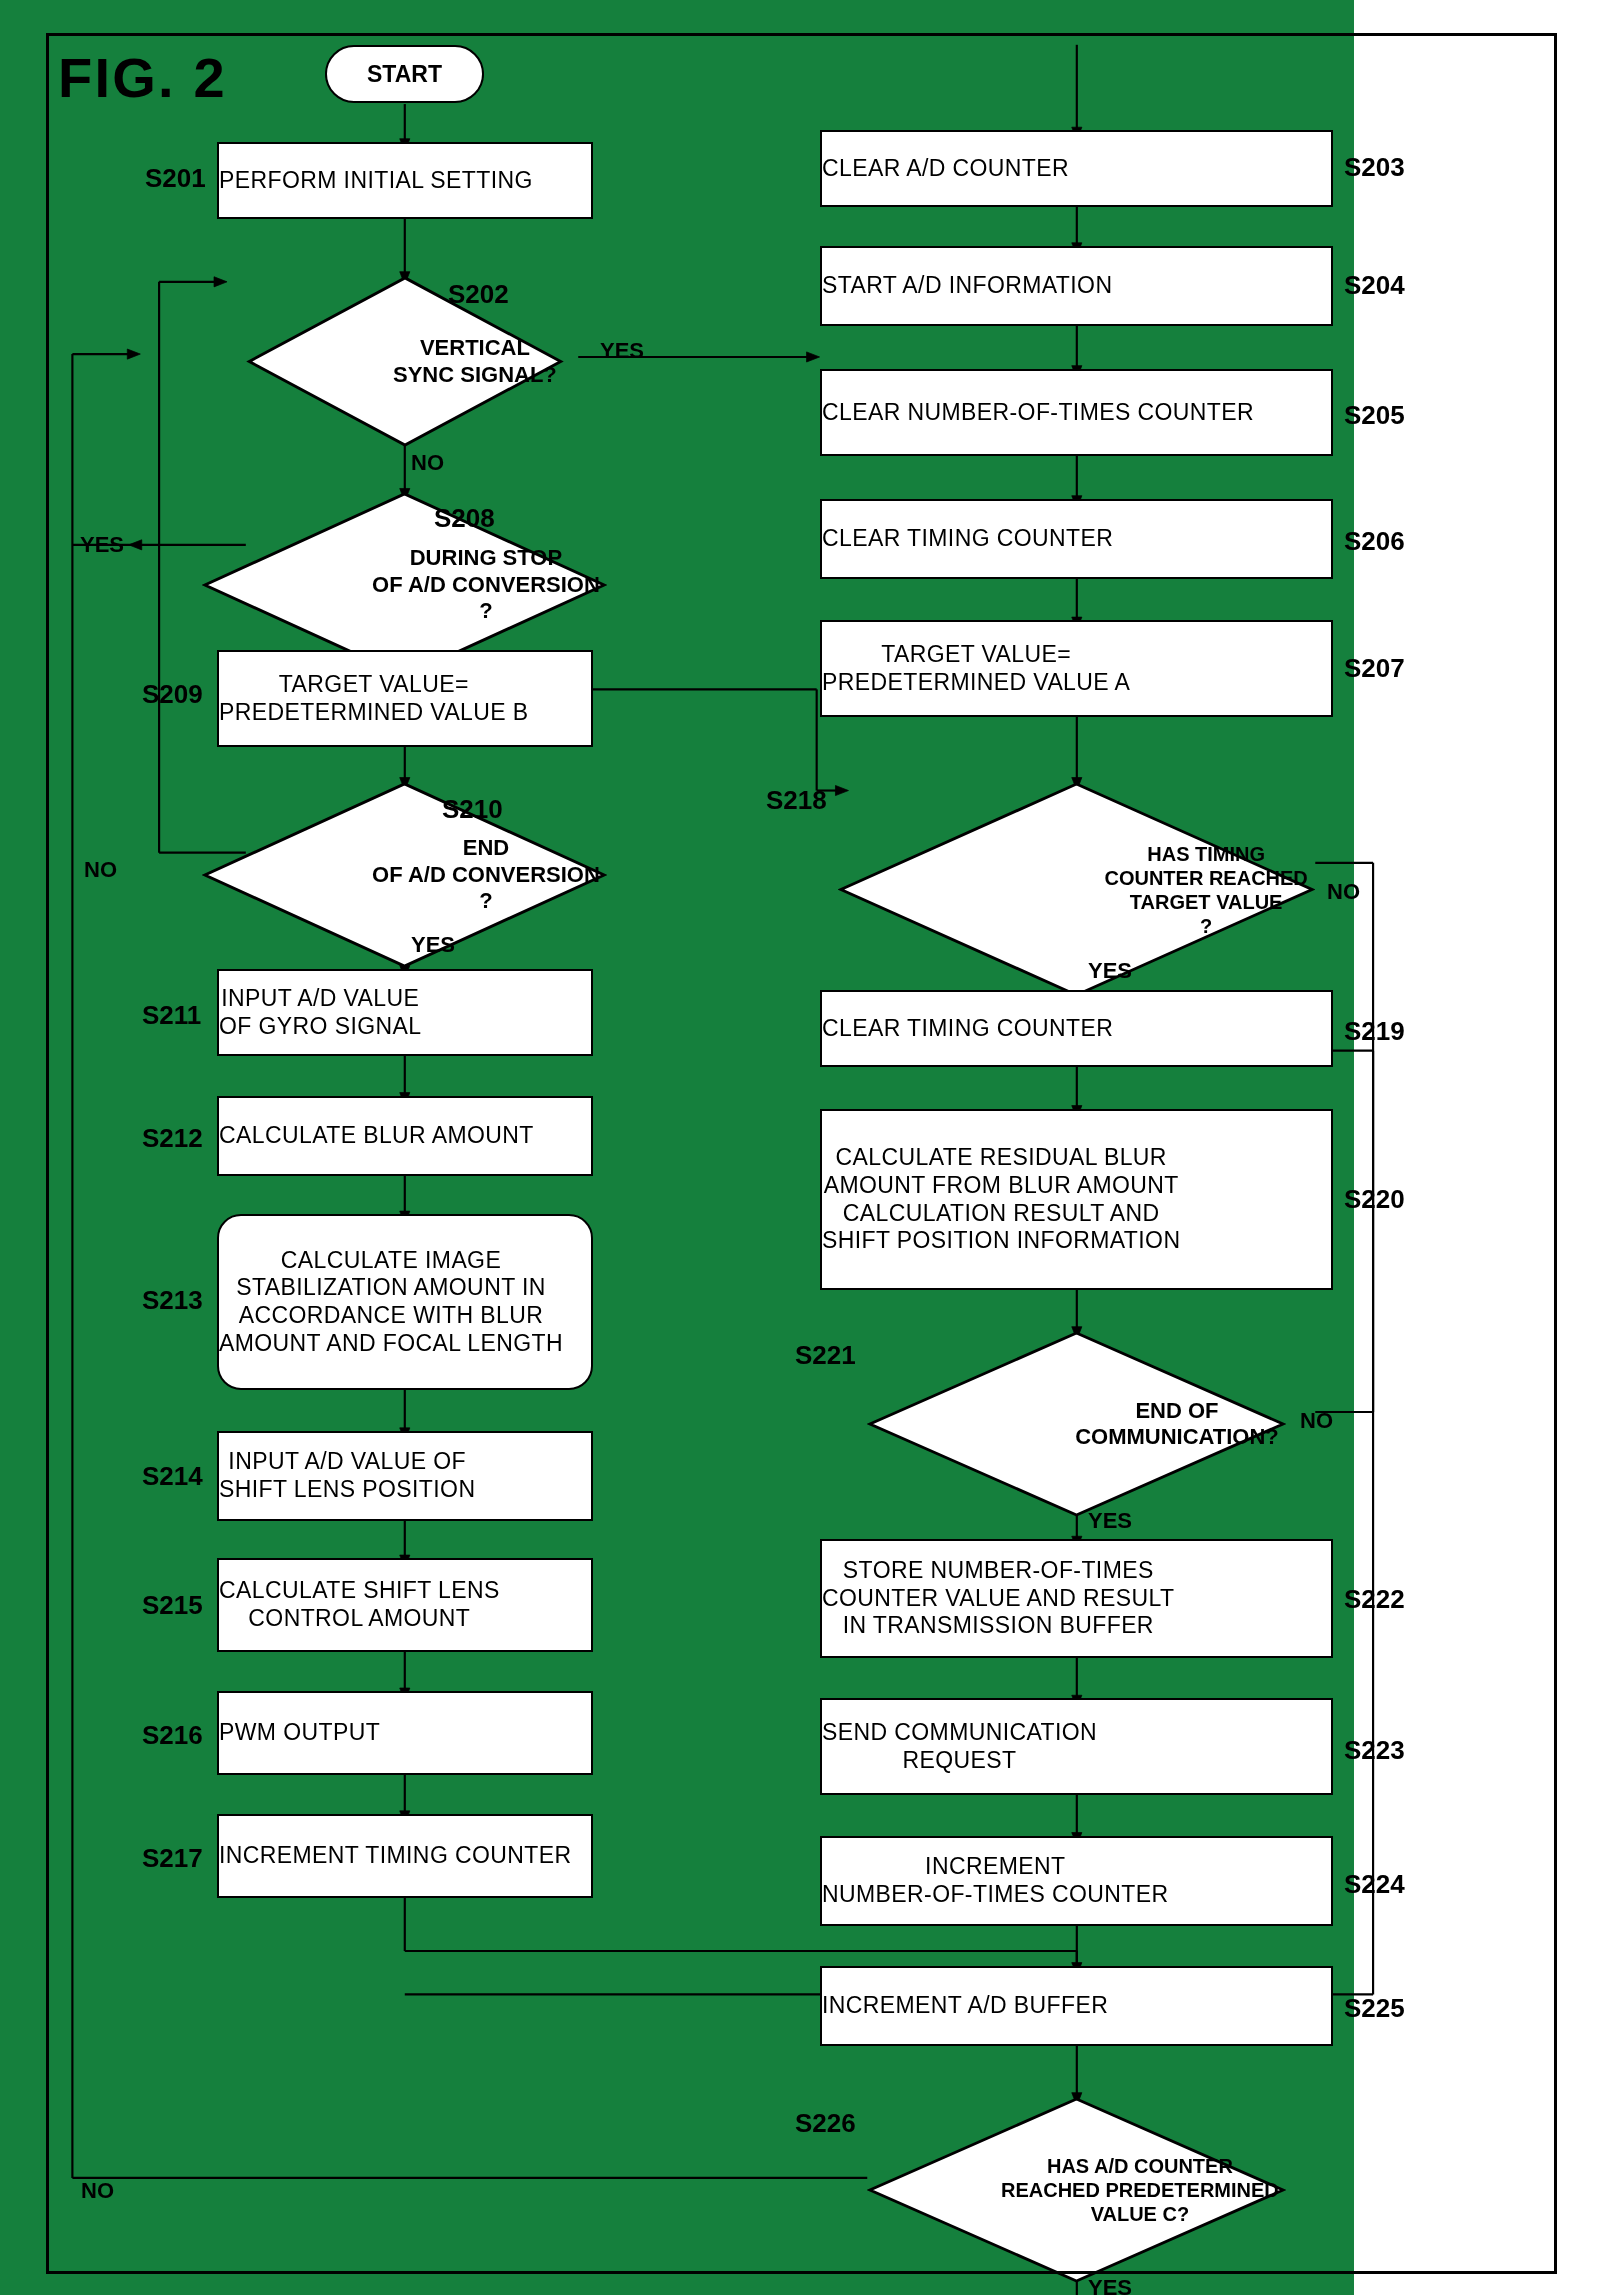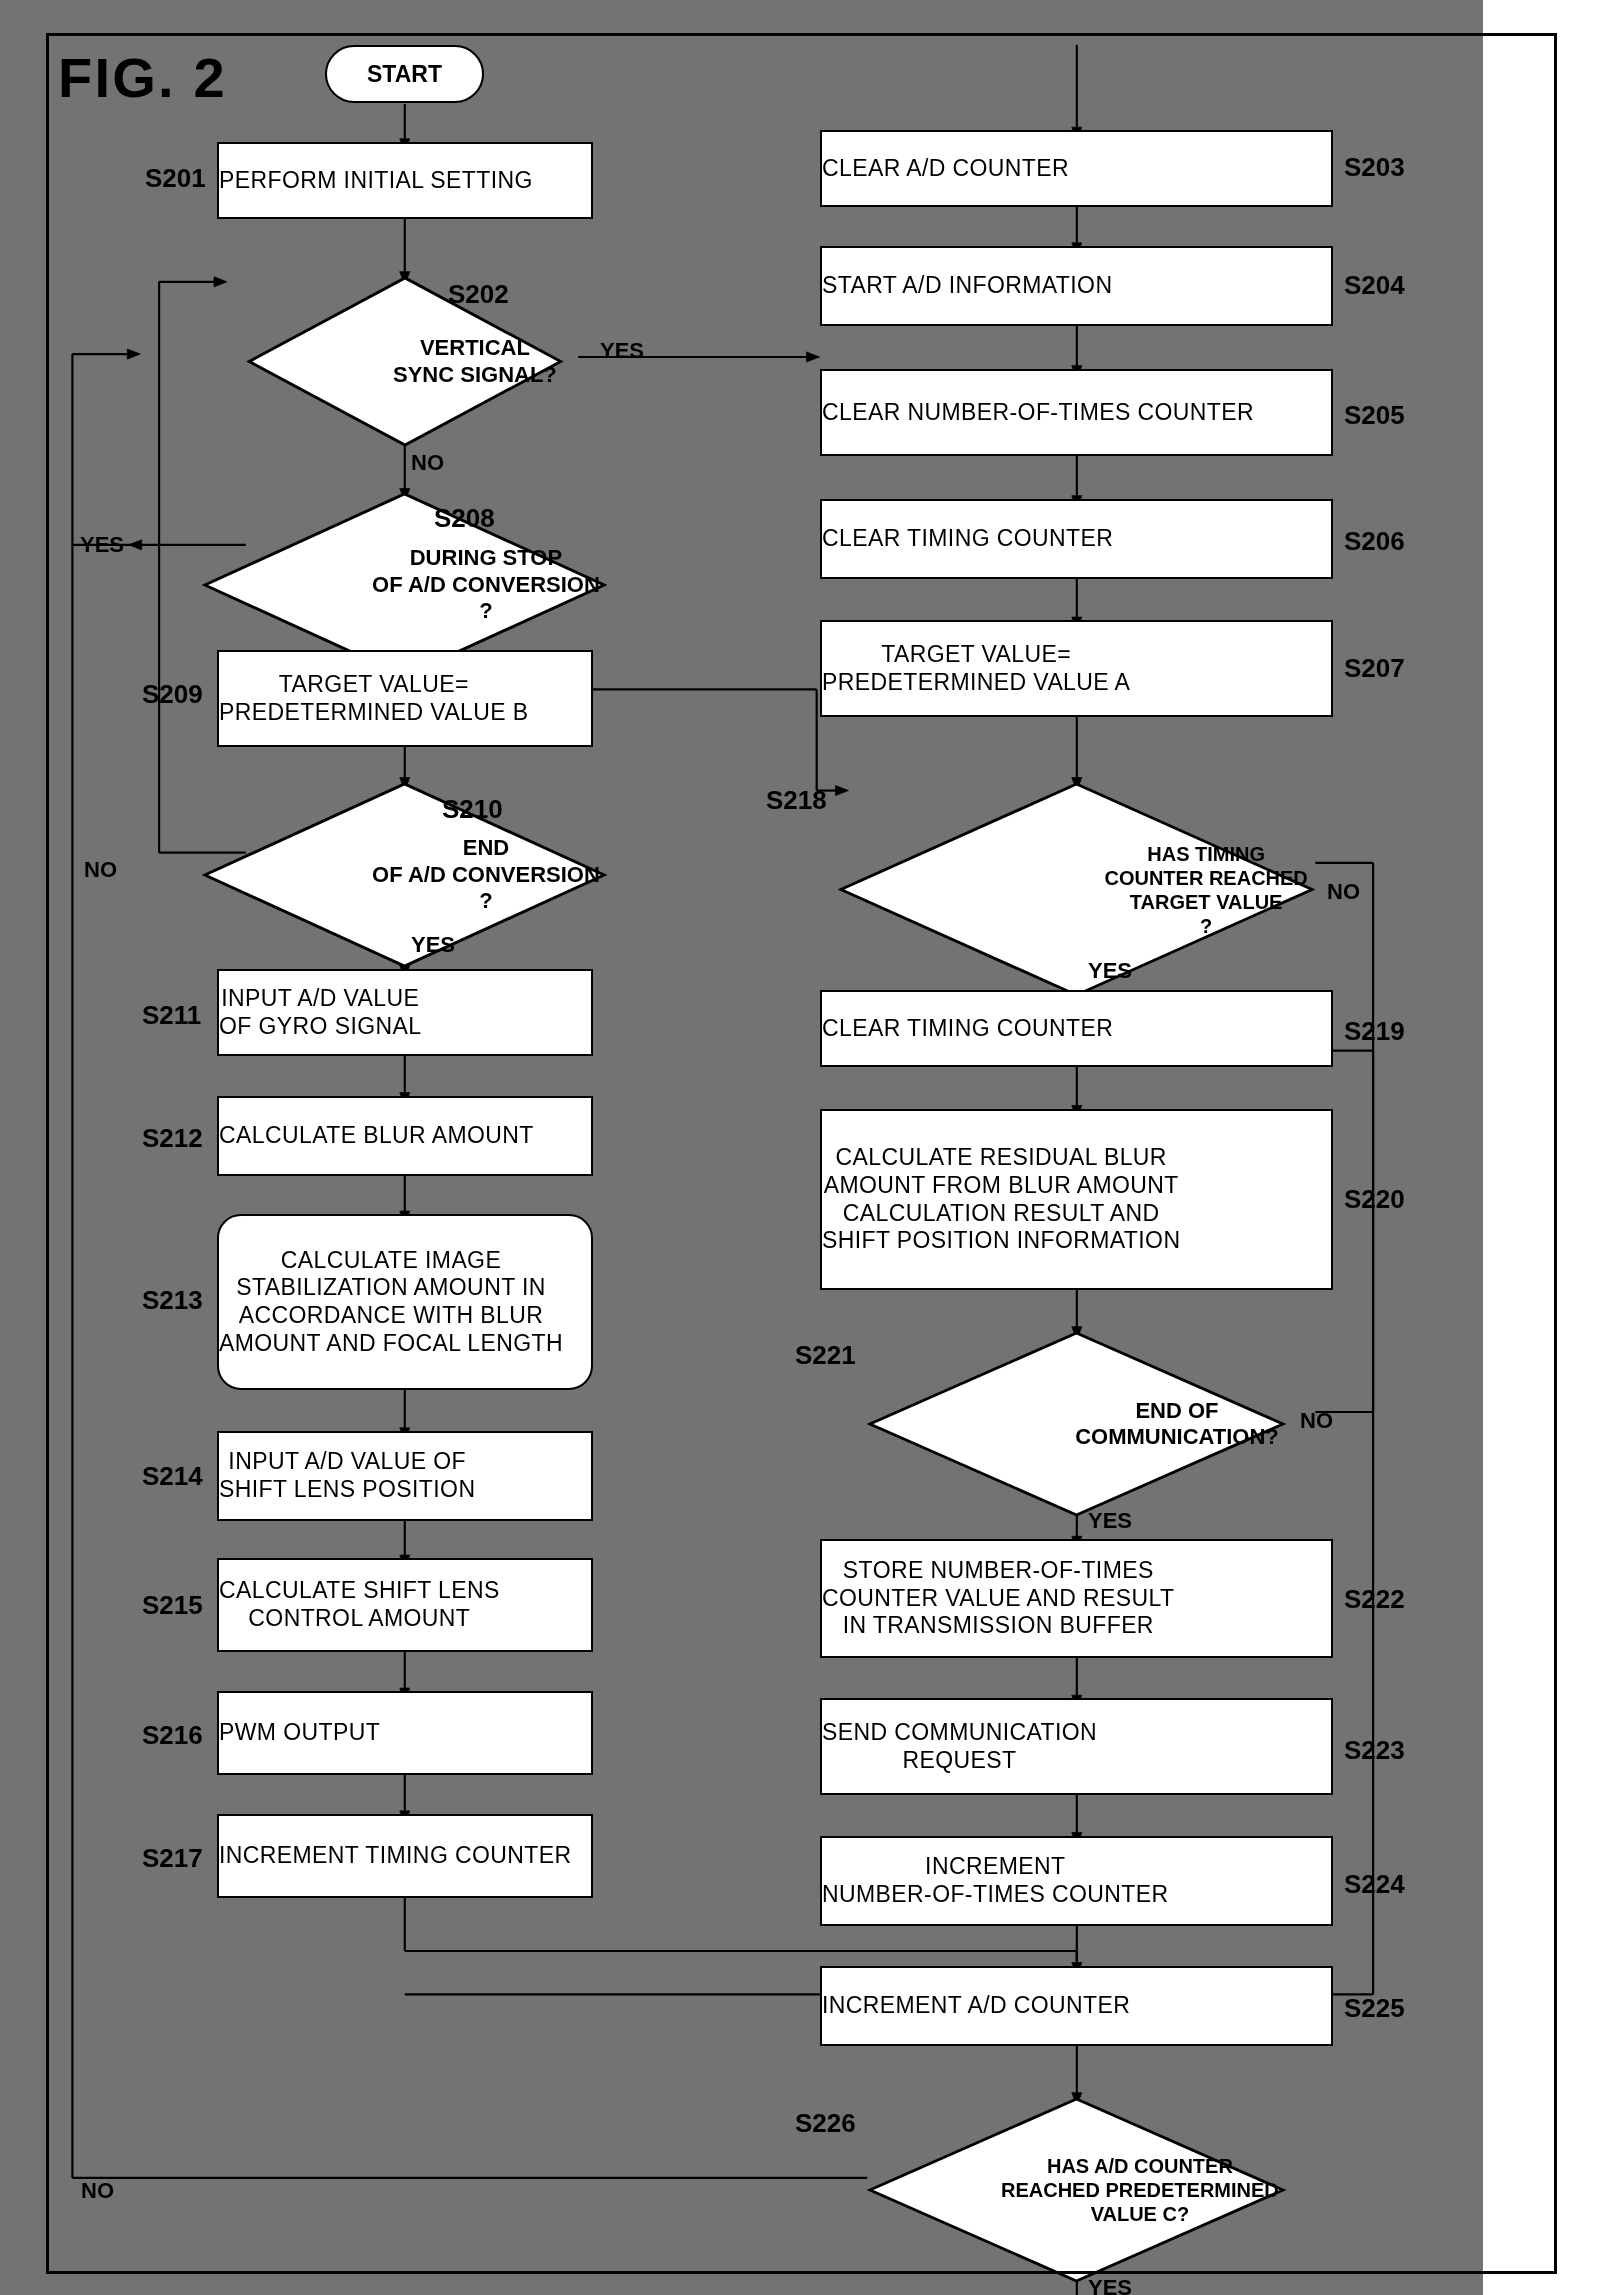--- a/index.html
+++ b/index.html
@@ -5,23 +5,23 @@
     * { box-sizing: border-box; margin: 0; padding: 0; }
     body {
       background: #fff;
       font-family: Arial, sans-serif;
       width: 1603px;
       min-height: 2295px;
       position: relative;
       overflow: hidden;
     }
     .page {
-      width: 1483px;
+      width: 1354px;
       min-height: 2295px;
-      background: #737373;
+      background: #15803d;
       position: relative;
       padding: 58px 58px;
     }
     
     .box {
       position: absolute;
       border: 2.9px solid #000;
       background: #fff;
       display: flex;
       align-items: center;
@@ -400,21 +400,21 @@
   </div>
   <div class="step-label" style="left:142px;top:1843px;">S217</div>
 
   <div class="box" style="left:820px;top:1836px;width:513px;height:90px;">
     <span style="white-space:pre-line;">INCREMENT
 NUMBER-OF-TIMES COUNTER</span>
   </div>
   <div class="step-label" style="left:1344px;top:1869px;">S224</div>
 
   <div class="box" style="left:820px;top:1966px;width:513px;height:80px;">
-    <span>INCREMENT A/D COUNTER</span>
+    <span>INCREMENT A/D BUFFER</span>
   </div>
   <div class="step-label" style="left:1344px;top:1993px;">S225</div>
 
   <div class="diamond" style="position:absolute;left:867px;top:2096px;width:419px;height:188px;">
     <svg class="diamond-shape" viewBox="0 0 580 260" xmlns="http://www.w3.org/2000/svg">
       <polygon points="290,4 576,130 290,256 4,130" fill="white" stroke="black" stroke-width="4"></polygon>
     </svg>
     <div class="diamond-text" style="white-space:pre-line;font-size:20px;">HAS A/D COUNTER
 REACHED PREDETERMINED
 VALUE C?</div>

